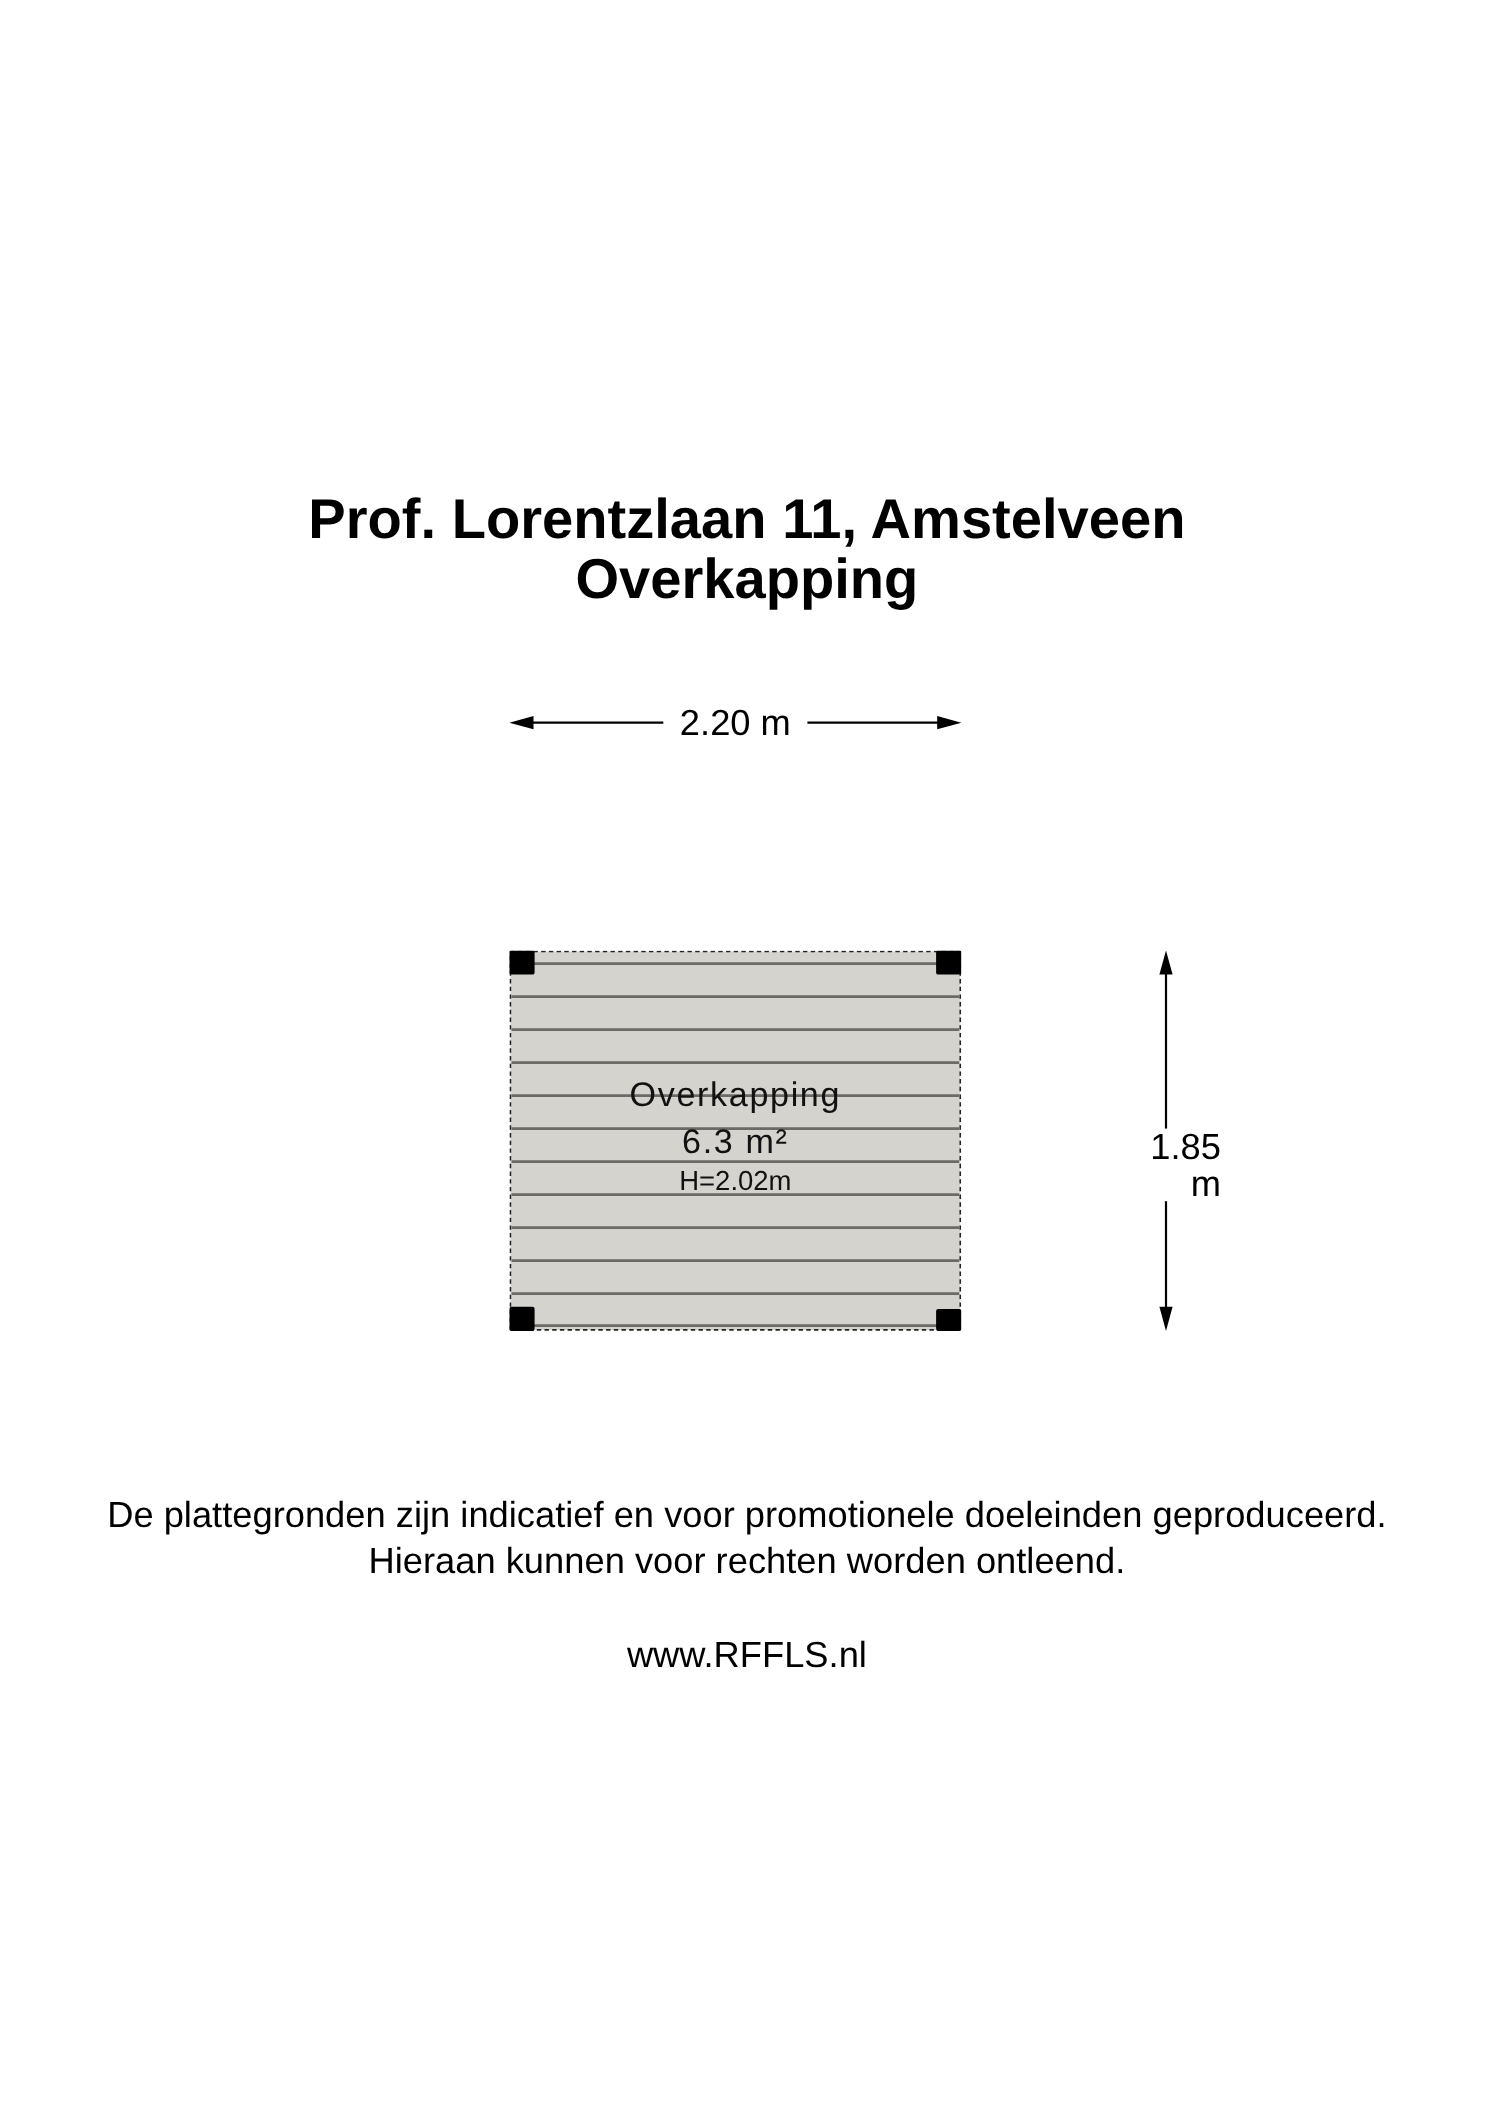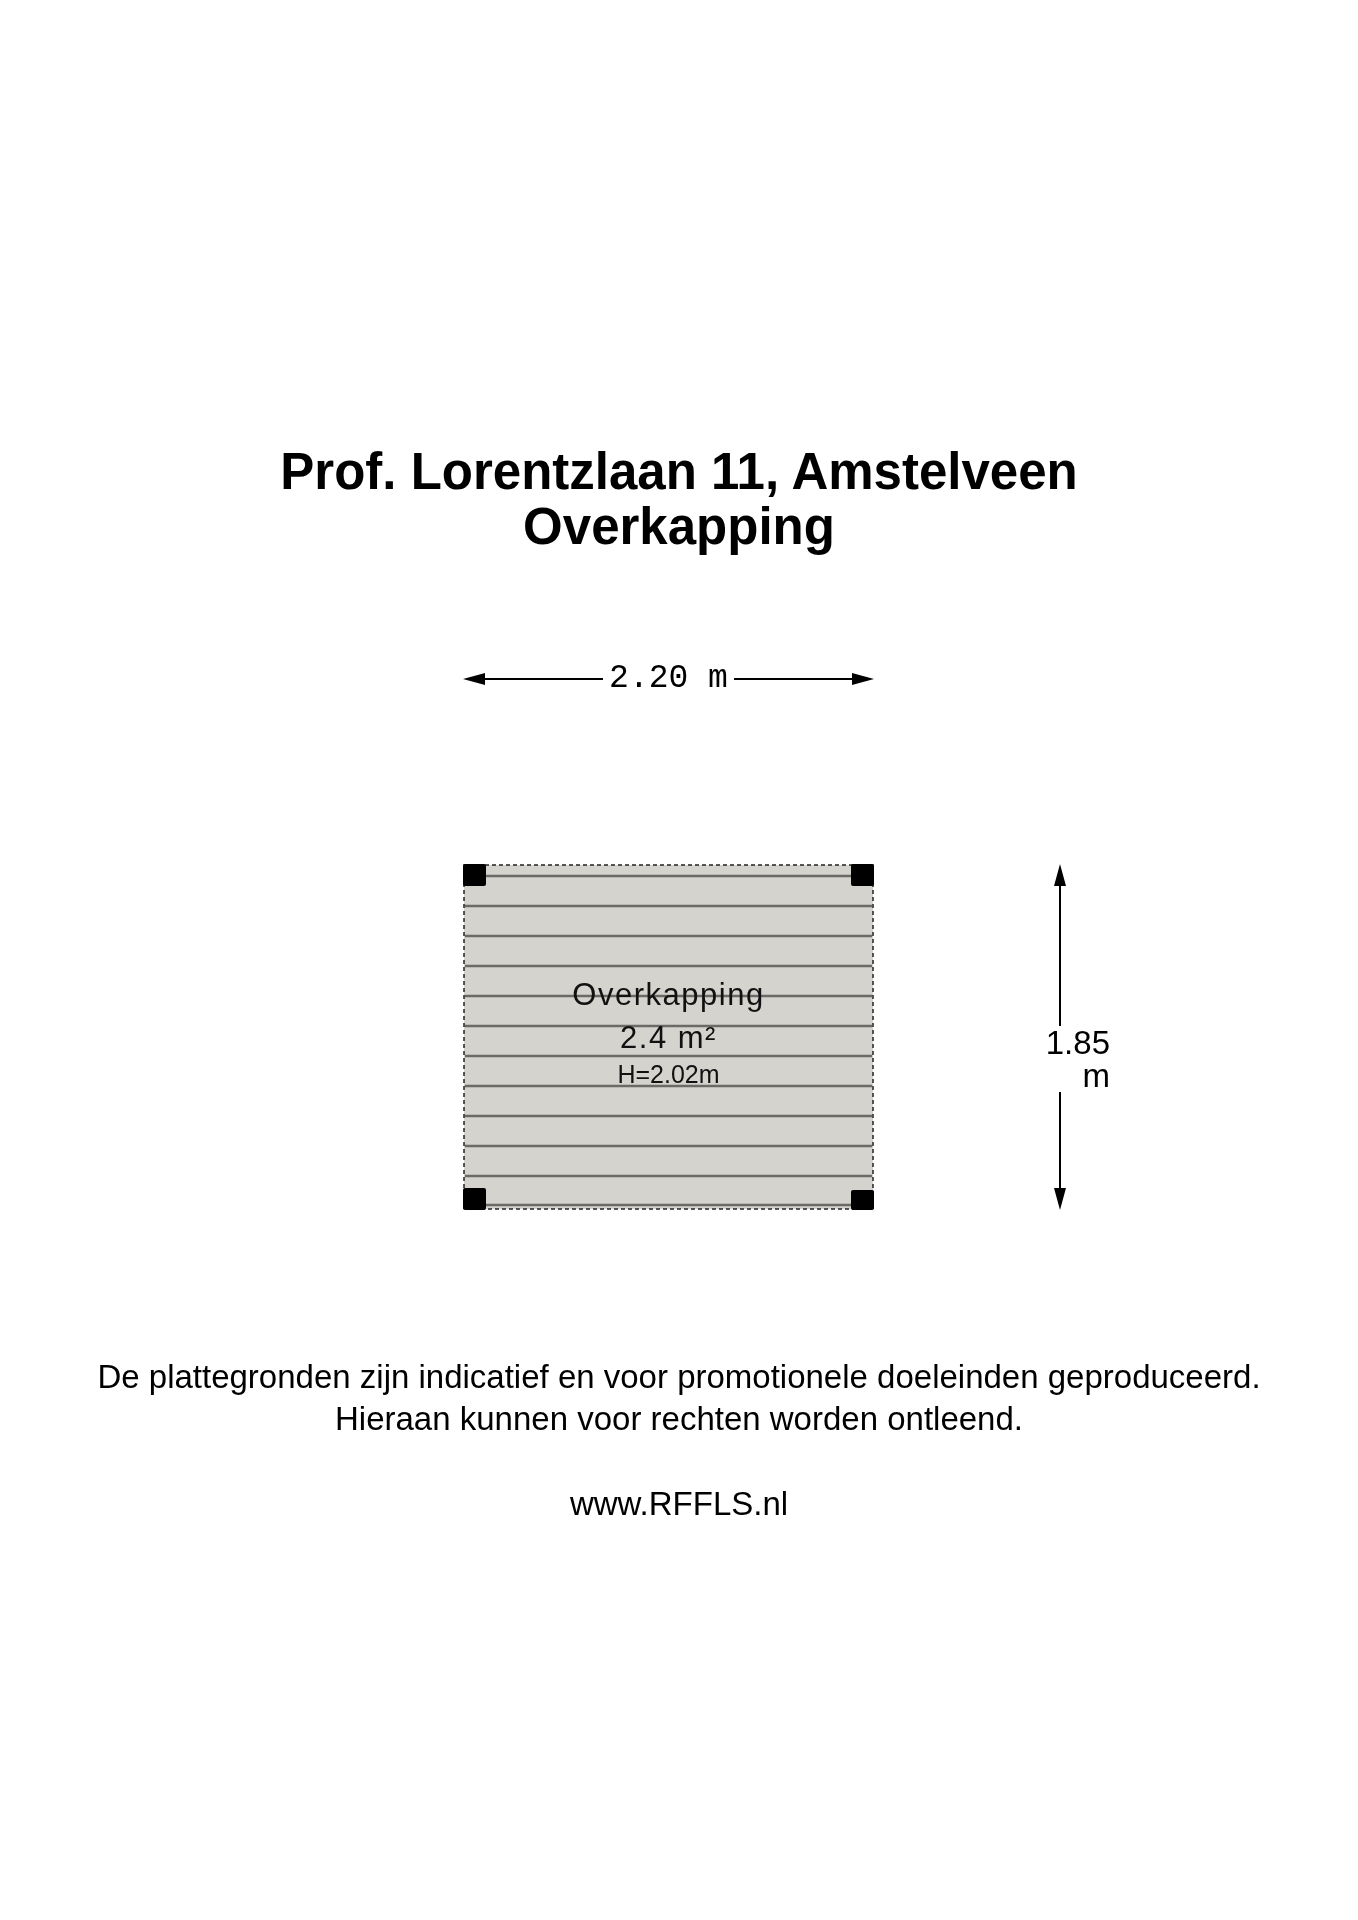--- a/index.html
+++ b/index.html
@@ -1,18 +1,18 @@
 <!DOCTYPE html>
 <html><head>
 <meta charset="utf-8">
 <style>
   html, body { margin:0; padding:0; background:#ffffff; }
   body { width:1358px; height:1920px; position:relative; overflow:hidden; font-family:"Liberation Sans", sans-serif; color:#000; }
   .title { position:absolute; left:0; width:1358px; text-align:center; font-weight:bold; font-size:51px; line-height:1; white-space:nowrap; }
-  .dim-h { position:absolute; left:463px; top:668px; width:411px; height:22px;font-family:Liberation Mono, monospace; }
+  .dim-h { position:absolute; left:463px; top:646px; width:411px; height:22px; }
   .dim-h-label { position:absolute; left:0; width:411px; top:-6px; text-align:center; font-size:33px; line-height:33px; }
   .plan { position:absolute; left:463px; top:864px; width:411px; height:346px; }
   .plan svg { position:absolute; left:0; top:0; }
   .room-label { position:absolute; left:0; width:411px; text-align:center; white-space:nowrap; line-height:1; color:#111; }
   .dim-v { position:absolute; left:1040px; top:864px; width:40px; height:346px; }
   .dim-v-label { position:absolute; left:1010px; width:100px; top:1026px; text-align:right; font-size:33px; line-height:33px; background:#fff; }
   .disclaimer { position:absolute; left:0; width:1358px; text-align:center; font-size:33px; line-height:1; white-space:nowrap; }
 </style>
 </head>
 <body>
@@ -46,21 +46,21 @@
       <line x1="2" y1="282" x2="409" y2="282"></line>
       <line x1="2" y1="312" x2="409" y2="312"></line>
       <line x1="2" y1="341" x2="409" y2="341"></line>
     </g>
     <rect x="0" y="0" width="23" height="22" rx="2" fill="#000"></rect>
     <rect x="388" y="0" width="23" height="22" rx="2" fill="#000"></rect>
     <rect x="0" y="324" width="23" height="22" rx="2" fill="#000"></rect>
     <rect x="388" y="326" width="23" height="20" rx="2" fill="#000"></rect>
   </svg>
   <div class="room-label" style="top:115px; font-size:31px; letter-spacing:1.5px;">Overkapping</div>
-  <div class="room-label" style="top:158px; font-size:31px; letter-spacing:1.5px;">2.4 m²</div>
+  <div class="room-label" style="top:158px; font-size:31px; letter-spacing:1.5px;">6.3 m²</div>
   <div class="room-label" style="top:198px; font-size:25px;">H=2.02m</div>
 </div>
 
 <div class="dim-v">
   <svg width="40" height="346">
     <line x1="20" y1="10" x2="20" y2="336" stroke="#000" stroke-width="2"></line>
     <polygon points="20,0 14,22 26,22" fill="#000"></polygon>
     <polygon points="20,346 14,324 26,324" fill="#000"></polygon>
   </svg>
 </div>

